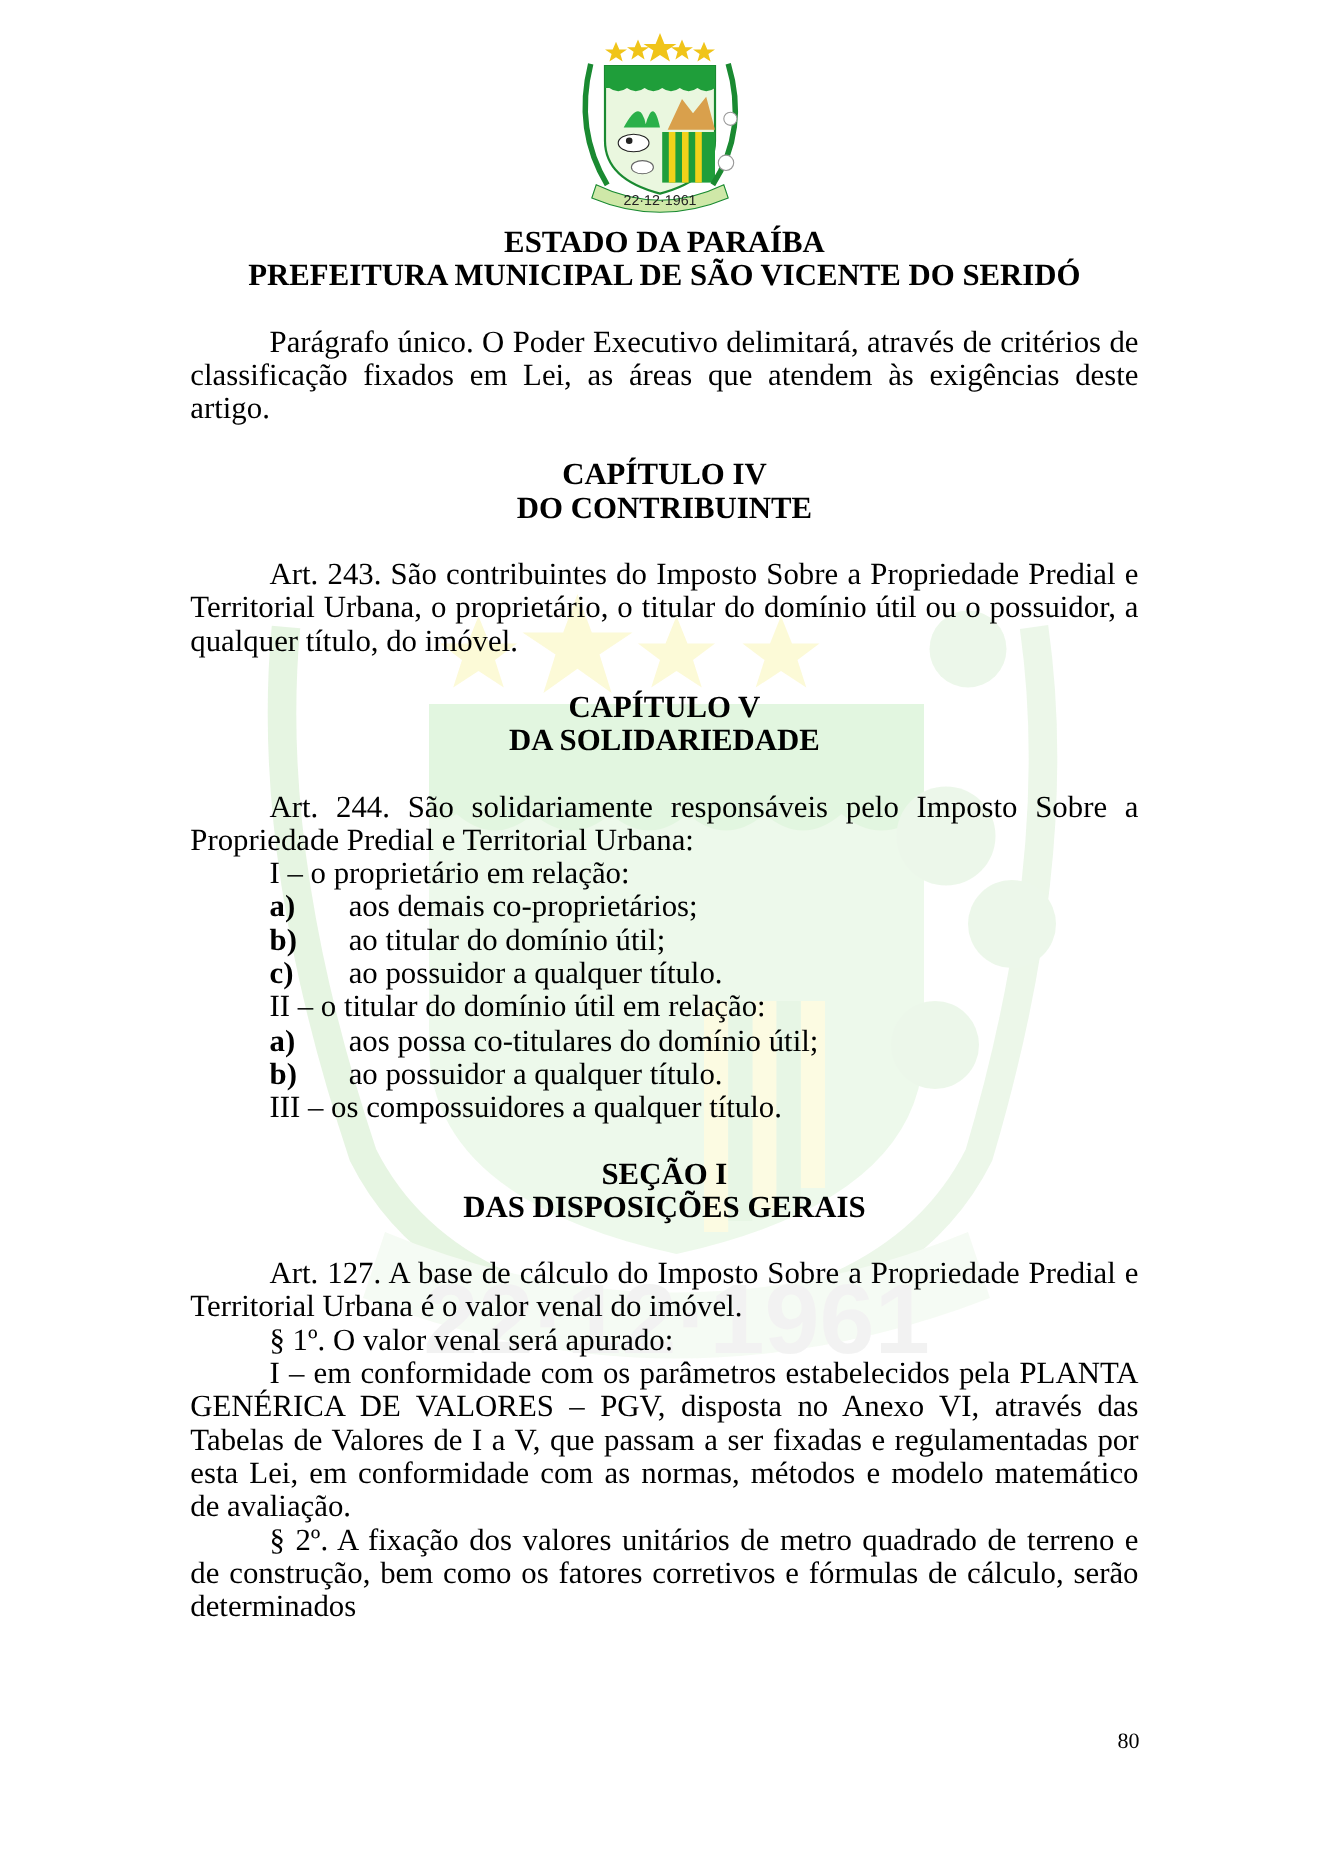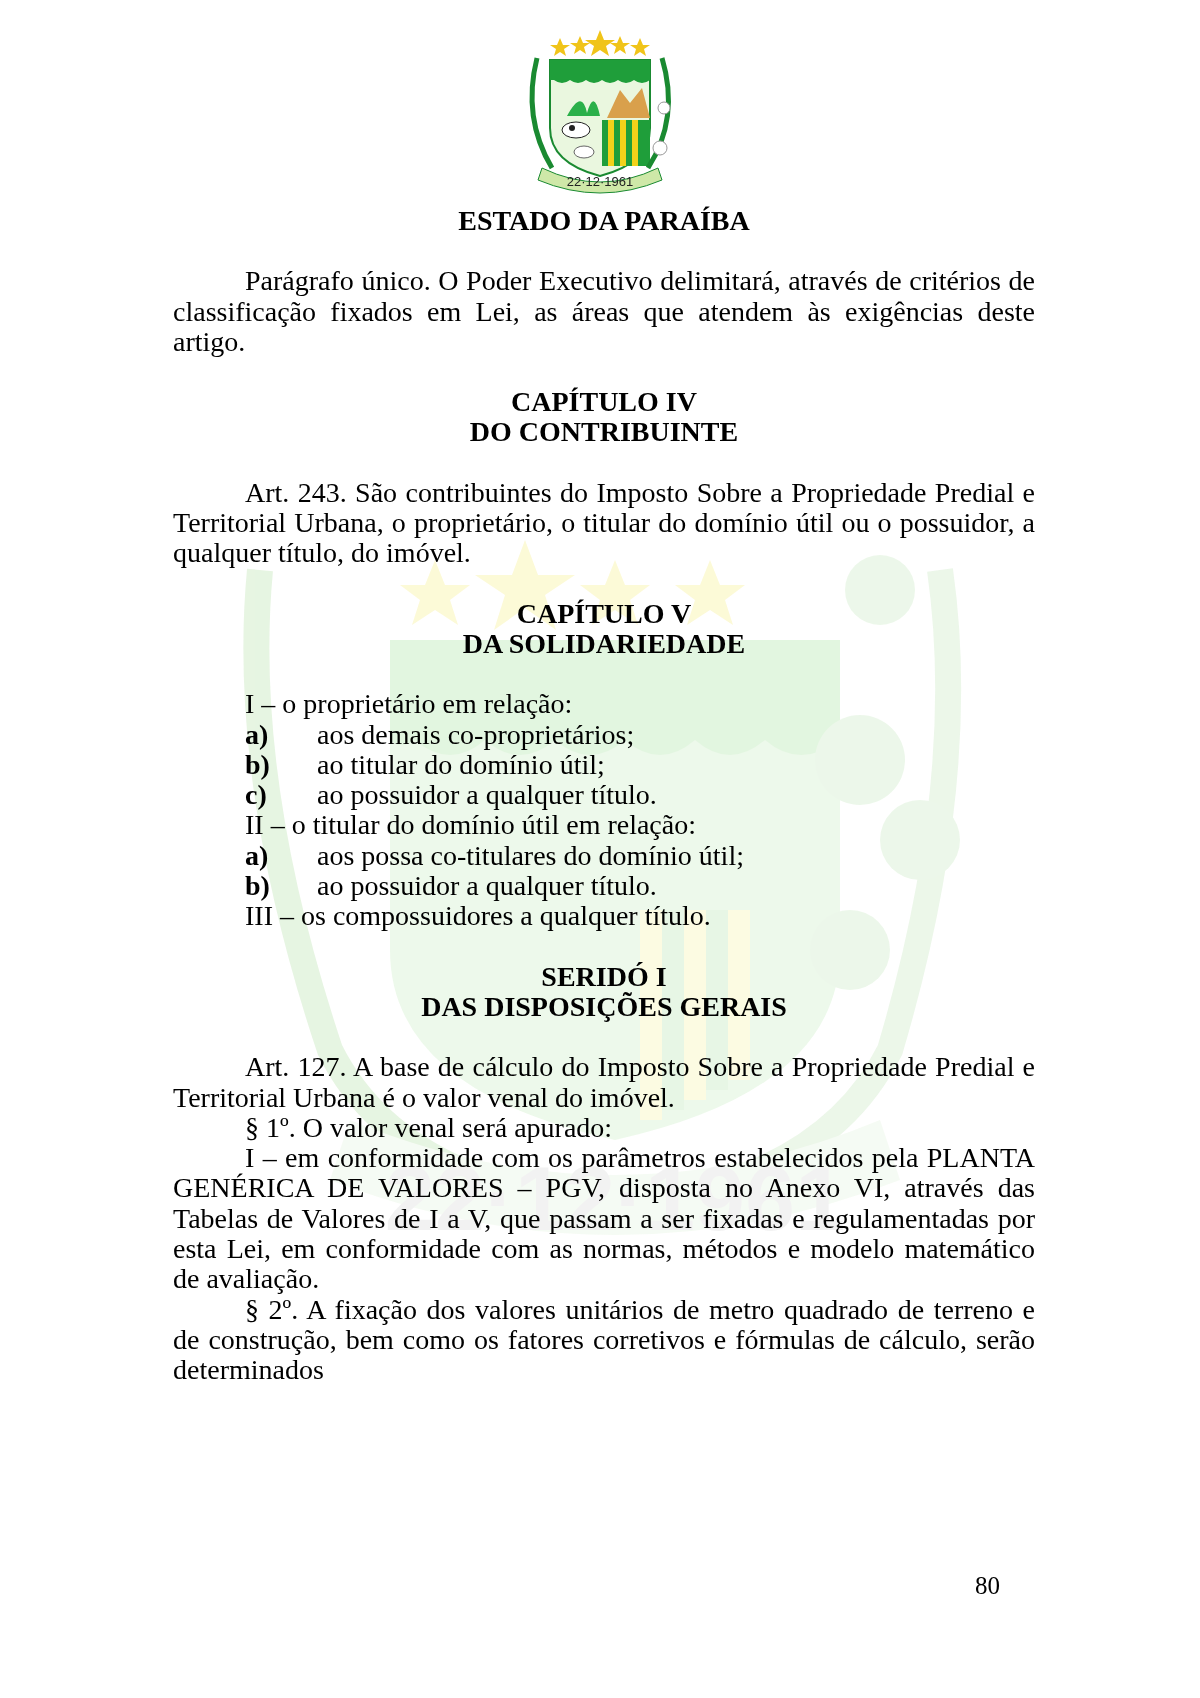--- a/index.html
+++ b/index.html
@@ -15,21 +15,21 @@
 
     .content { position: absolute; left: 173px; top: 206px; width: 862px; font-size: 28px; line-height: 30.3px; }
     .center { text-align: center; font-weight: bold; }
     .p { text-align: justify; text-align-last: left; margin: 0; }
     .indent { text-indent: 72px; }
     .item { padding-left: 72px; margin: 0; }
     .sub { padding-left: 72px; margin: 0; display: flex; }
     .sub .lbl { font-weight: bold; width: 72px; flex: none; }
     b { font-weight: normal; }
     .gap { height: 30px; }
-    .pagenum { position: absolute; left: 960px; top: 1572px; width: 40px; text-align: right; font-size: 25px; }
+    .pagenum { position: absolute; left: 996px; top: 1572px; width: 40px; text-align: right; font-size: 20px; }
   </style>
 </head>
 <body>
 
 <div class="page">
 
   <svg class="watermark" viewBox="0 0 830 750">
     <g opacity="0.6">
       <polygon points="235,30 245,55 270,55 250,70 258,95 235,80 212,95 220,70 200,55 225,55" fill="#f7ee88"></polygon>
       <polygon points="325,10 338,45 375,45 345,65 356,100 325,78 294,100 305,65 275,45 312,45" fill="#f7ee88"></polygon>
@@ -75,36 +75,38 @@
     <path d="M25,30 Q10,90 40,140" stroke="#1a8a31" stroke-width="5" fill="none"></path>
     <path d="M150,30 Q168,90 136,140" stroke="#1a8a31" stroke-width="5" fill="none"></path>
     <circle cx="152" cy="80" r="6" fill="#ffffff" stroke="#999" stroke-width="1"></circle>
     <circle cx="148" cy="120" r="7" fill="#ffffff" stroke="#999" stroke-width="1"></circle>
     <path d="M30,140 Q88,168 146,140 L150,152 Q88,178 26,152 Z" fill="#cfe8a8" stroke="#1a8a31" stroke-width="1"></path>
     <text x="88" y="158" text-anchor="middle" font-size="13" fill="#222" font-family="Liberation Sans, sans-serif">22·12·1961</text>
   </svg>
 
   <div class="content">
     <div class="center">ESTADO DA PARAÍBA</div>
+    <div class="center">PREFEITURA MUNICIPAL DE SÃO VICENTE DO SERIDÓ</div>
     <div class="gap"></div>
 
     <p class="p indent"><b>Parágrafo único.</b><span> O Poder Executivo delimitará, através de critérios de classificação fixados em Lei, as áreas que atendem às exigências deste artigo.</span></p>
     <div class="gap"></div>
 
     <div class="center">CAPÍTULO IV</div>
     <div class="center">DO CONTRIBUINTE</div>
     <div class="gap"></div>
 
     <p class="p indent"><b>Art. 243.</b><span> São contribuintes do Imposto Sobre a Propriedade Predial e Territorial Urbana, o proprietário, o titular do domínio útil ou o possuidor, a qualquer título, do imóvel.</span></p>
     <div class="gap"></div>
 
     <div class="center">CAPÍTULO V</div>
     <div class="center">DA SOLIDARIEDADE</div>
     <div class="gap"></div>
 
+    <p class="p indent"><b>Art. 244.</b><span> São solidariamente responsáveis pelo Imposto Sobre a Propriedade Predial e Territorial Urbana:</span></p>
     <p class="item"><b>I</b><span> – o proprietário em relação:</span></p>
     <div class="sub">
         <span class="lbl">a)</span>
         <span>aos demais co-proprietários;</span>
       </div>
     <div class="sub">
         <span class="lbl">b)</span>
         <span>ao titular do domínio útil;</span>
       </div>
     <div class="sub">
@@ -116,21 +118,21 @@
         <span class="lbl">a)</span>
         <span>aos possa co-titulares do domínio útil;</span>
       </div>
     <div class="sub">
         <span class="lbl">b)</span>
         <span>ao possuidor a qualquer título.</span>
       </div>
     <p class="item"><b>III</b><span> – os compossuidores a qualquer título.</span></p>
     <div class="gap"></div>
 
-    <div class="center">SERIDÓ I</div>
+    <div class="center">SEÇÃO I</div>
     <div class="center">DAS DISPOSIÇÕES GERAIS</div>
     <div class="gap"></div>
 
     <p class="p indent"><b>Art. 127.</b><span> A base de cálculo do Imposto Sobre a Propriedade Predial e Territorial Urbana é o valor venal do imóvel.</span></p>
     <p class="p indent"><b>§ 1º.</b><span> O valor venal será apurado:</span></p>
     <p class="p indent"><span>I</span><span> – em conformidade com os parâmetros estabelecidos pela PLANTA GENÉRICA DE VALORES – PGV, disposta no Anexo VI, através das Tabelas de Valores de I a V, que passam a ser fixadas e regulamentadas por esta Lei, em conformidade com as normas, métodos e modelo matemático de avaliação.</span></p>
     <p class="p indent" style="text-align-last: justify;"><b>§ 2º.</b><span> A fixação dos valores unitários de metro quadrado de terreno e de construção, bem como os fatores corretivos e fórmulas de cálculo, serão determinados</span></p>
   </div>
 
   <div class="pagenum">80</div>

